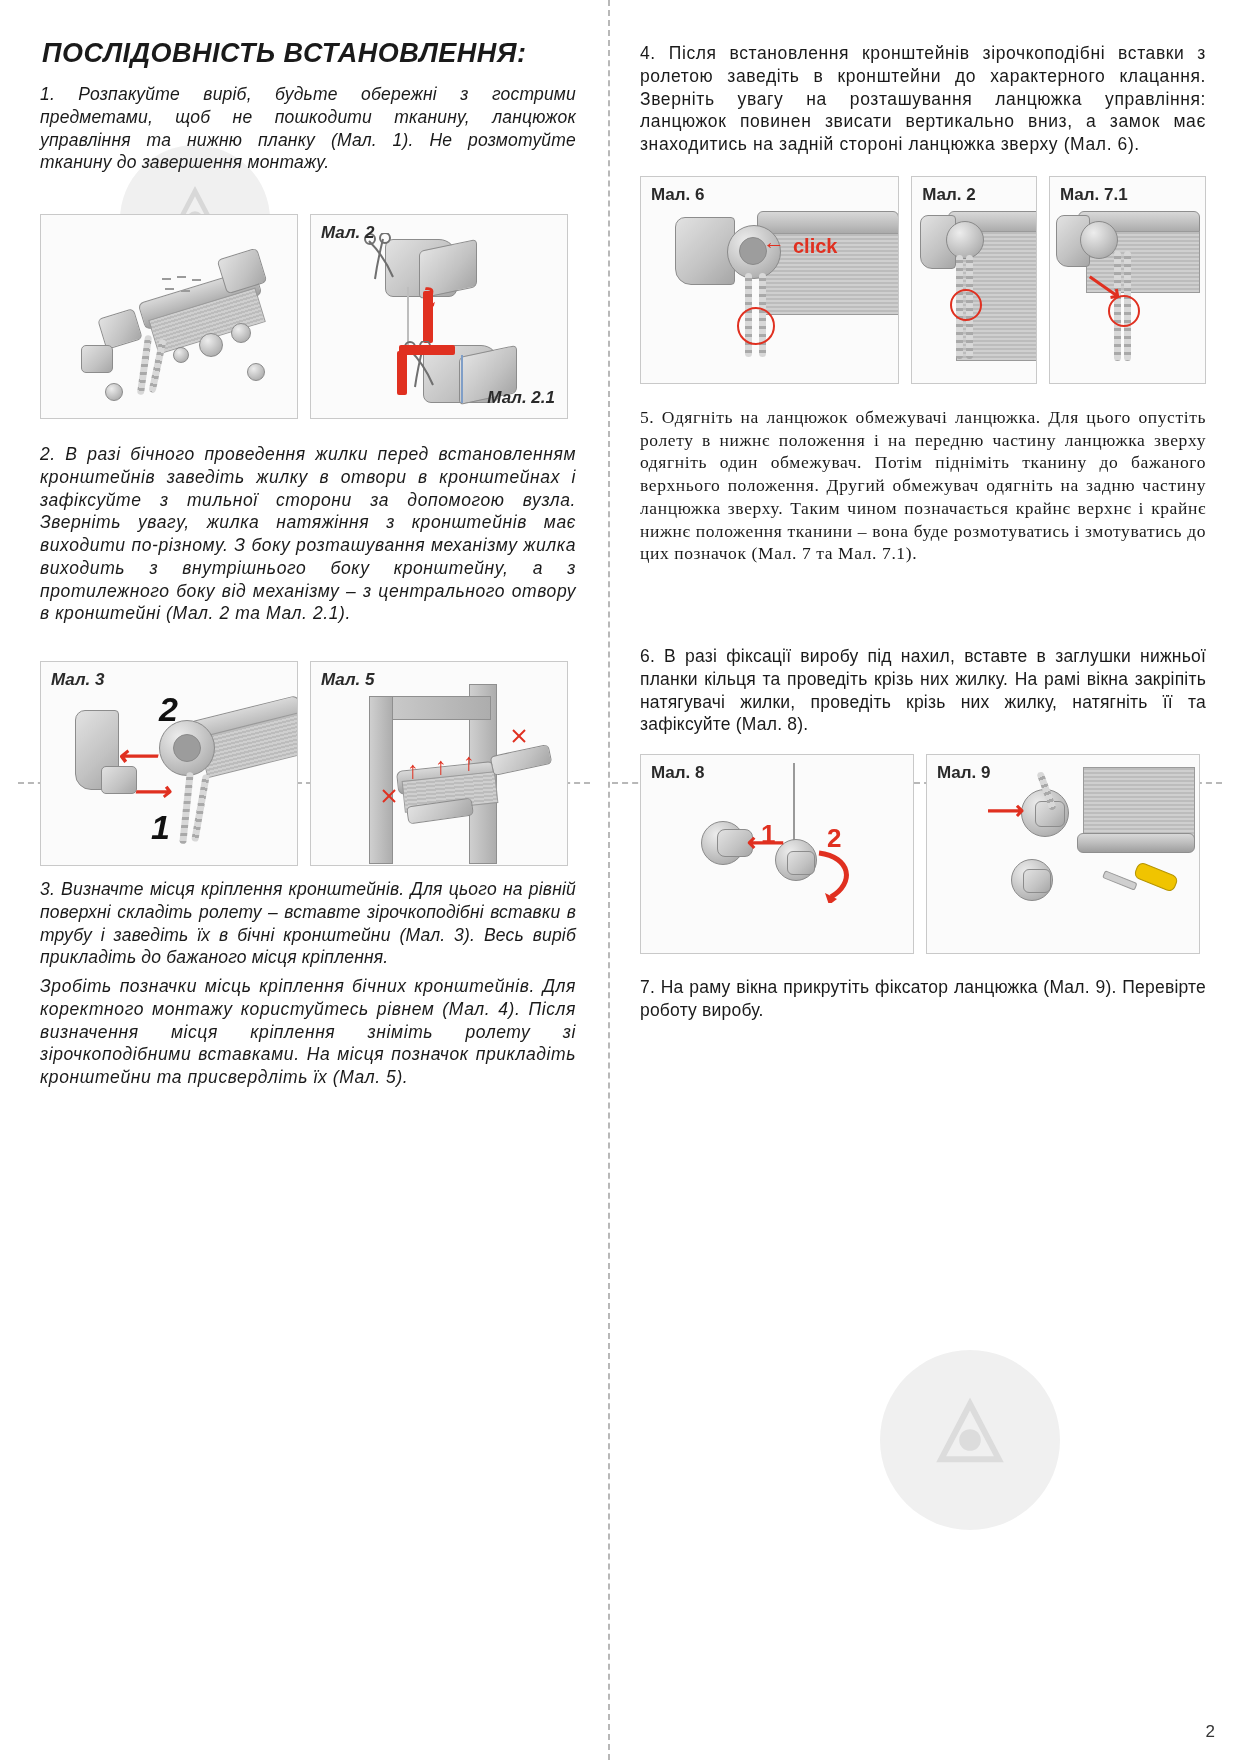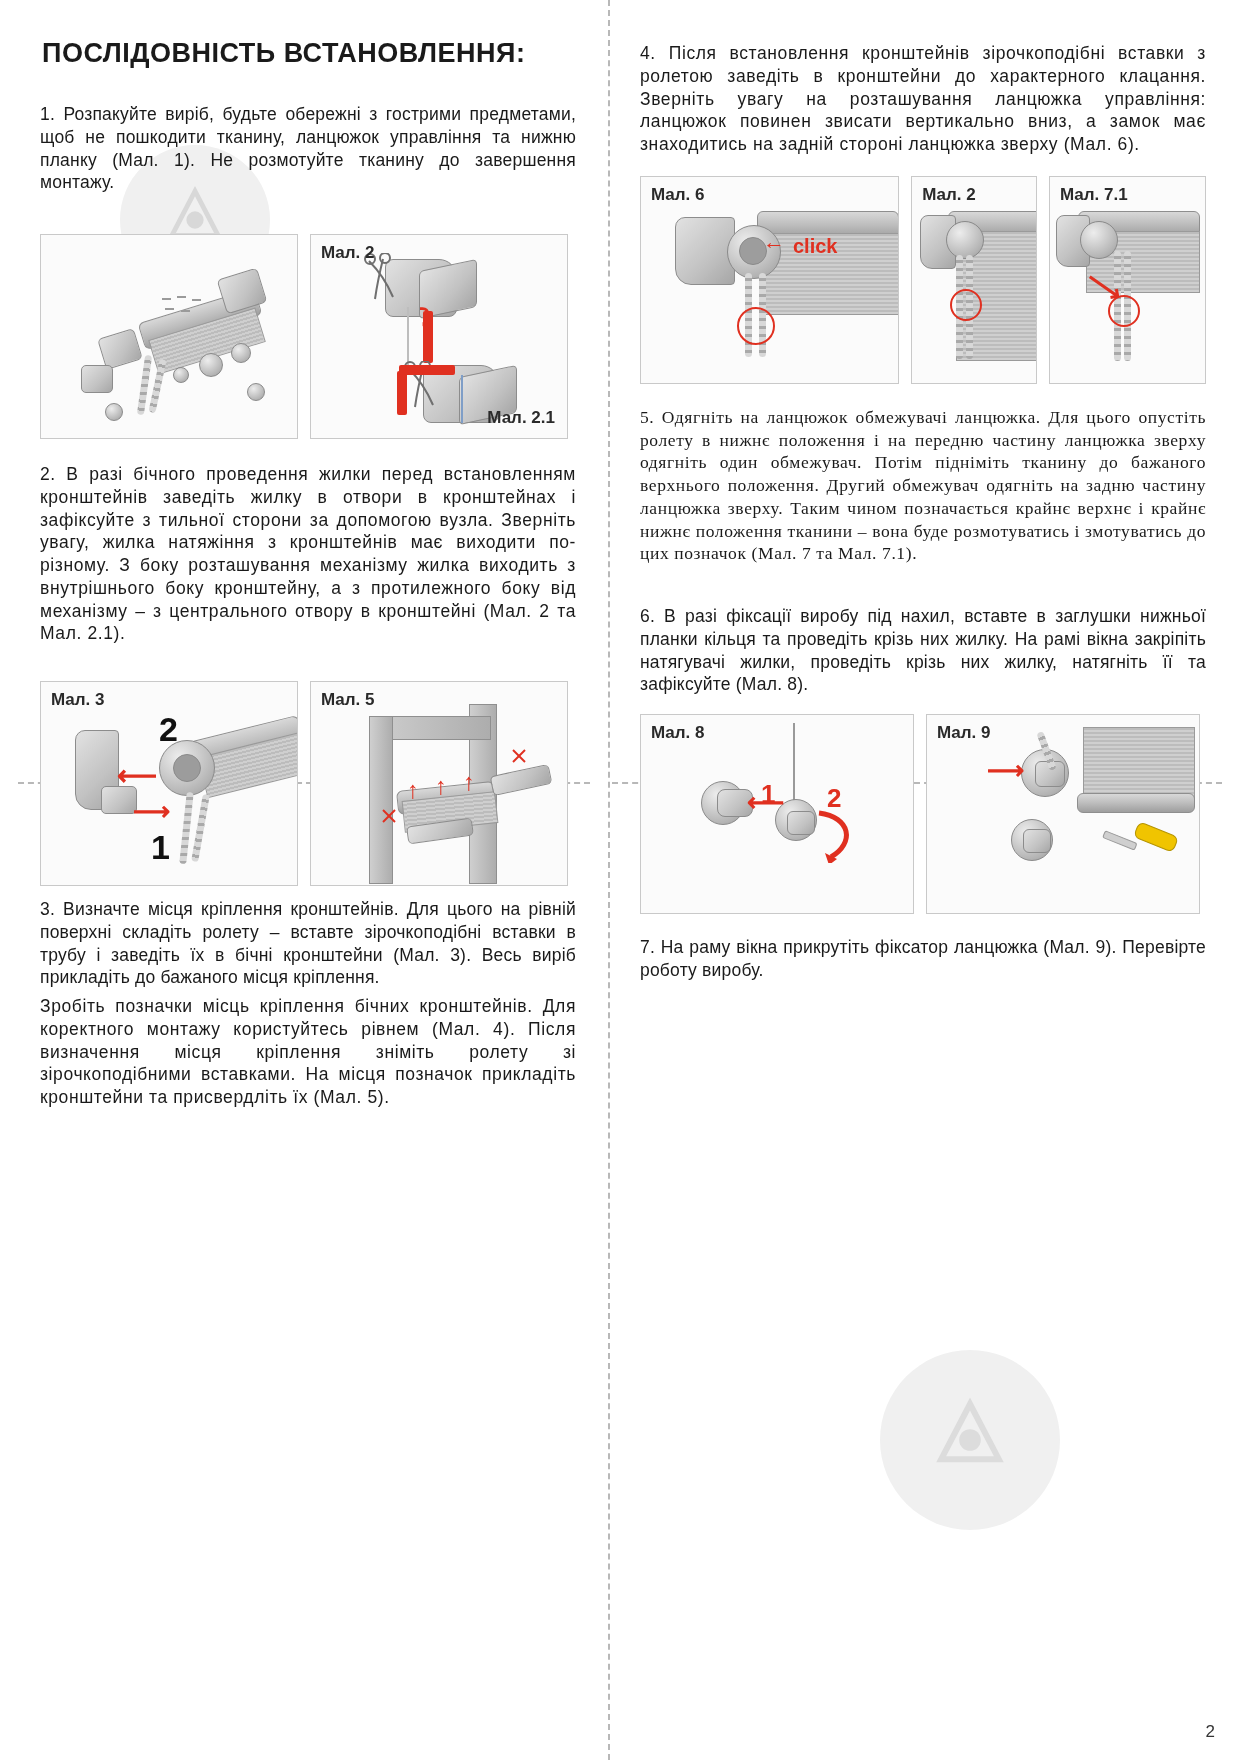--- a/index.html
+++ b/index.html
@@ -27,21 +27,21 @@
     top: 0;
     width: 0;
     height: 1760px;
     border-left: 2px dashed #b8b8b8;
   }
 
   .col {
     position: absolute;
     box-sizing: border-box;
   }
-  .col-left  { left: 28px;  top: 0;  width: 560px; }
+  .col-left  { left: 28px;  top: 0;  width: 560px; font-style: italic; }
   .col-right { left: 628px; top: 0;  width: 590px; }
 
   
   .h-divider {
     position: absolute;
     height: 0;
     border-top: 2px dashed #b8b8b8;
   }
   .hd-left-1  { left: 18px;  top: 782px;  width: 572px; }
   .hd-right-1 { left: 612px; top: 782px;  width: 610px; }
@@ -185,21 +185,21 @@
   </div>
 
   <div class="v-divider"></div>
   <div class="h-divider hd-left-1"></div>
   <div class="h-divider hd-right-1"></div>
 
   <div class="col col-left">
 
     <h1 class="title">ПОСЛІДОВНІСТЬ ВСТАНОВЛЕННЯ:</h1>
 
-    <div class="block" style="margin-top:34px; position:relative; z-index:2;">
+    <div class="block" style="margin-top:14px; position:relative; z-index:2;">
       <p class="para">1. Розпакуйте виріб, будьте обережні з гострими предметами, щоб не пошкодити тканину, ланцюжок управління та нижню планку (Мал. 1). Не розмотуйте тканину до завершення монтажу.</p>
     </div>
 
     <div class="figrow" style="margin-top:40px;">
 
       <div class="fig" style="width:258px;height:205px;">
         <div class="fig-inner">
 
           <div class="sh bar" style="left:98px; top:70px; width:120px; height:26px; transform:rotate(-17deg);"></div>
           <div class="sh fabric" style="left:110px; top:88px; width:110px; height:34px; transform:rotate(-17deg);"></div>
@@ -383,21 +383,21 @@
           <div class="circle-mark" style="left:58px; top:118px; width:28px; height:28px;"></div>
         </div>
         <div class="cap cap-tl">Мал. 7.1</div>
       </div>
     </div>
 
     <div class="block" style="margin-top:22px;font-family:Liberation Serif, serif;">
       <p class="para spaced">5. Одягніть на ланцюжок обмежувачі ланцюжка. Для цього опустіть ролету в нижнє положення і на передню частину ланцюжка зверху одягніть один обмежувач. Потім підніміть тканину до бажаного верхнього положення. Другий обмежувач одягніть на задню частину ланцюжка зверху. Таким чином позначається крайнє верхнє і крайнє нижнє положення тканини – вона буде розмотуватись і змотуватись до цих позначок (Мал. 7 та Мал. 7.1).</p>
     </div>
 
-    <div class="block" style="margin-top:40px;">
+    <div class="block" style="margin-top:80px;">
       <p class="para">6. В разі фіксації виробу під нахил, вставте в заглушки нижньої планки кільця та проведіть крізь них жилку. На рамі вікна закріпіть натягувачі жилки, проведіть крізь них жилку, натягніть її та зафіксуйте (Мал. 8).</p>
     </div>
 
     <div class="figrow" style="margin-top:18px;">
 
       <div class="fig" style="width:274px;height:200px;">
         <div class="fig-inner">
           <div class="sh" style="left:152px; top:8px; width:2px; height:86px; background:#9a9a9a;"></div>
           <div class="sh roundcap" style="left:60px; top:66px; width:42px; height:42px;"></div>
           <div class="sh bracket" style="left:76px; top:74px; width:34px; height:26px; border-radius:8px;"></div>

